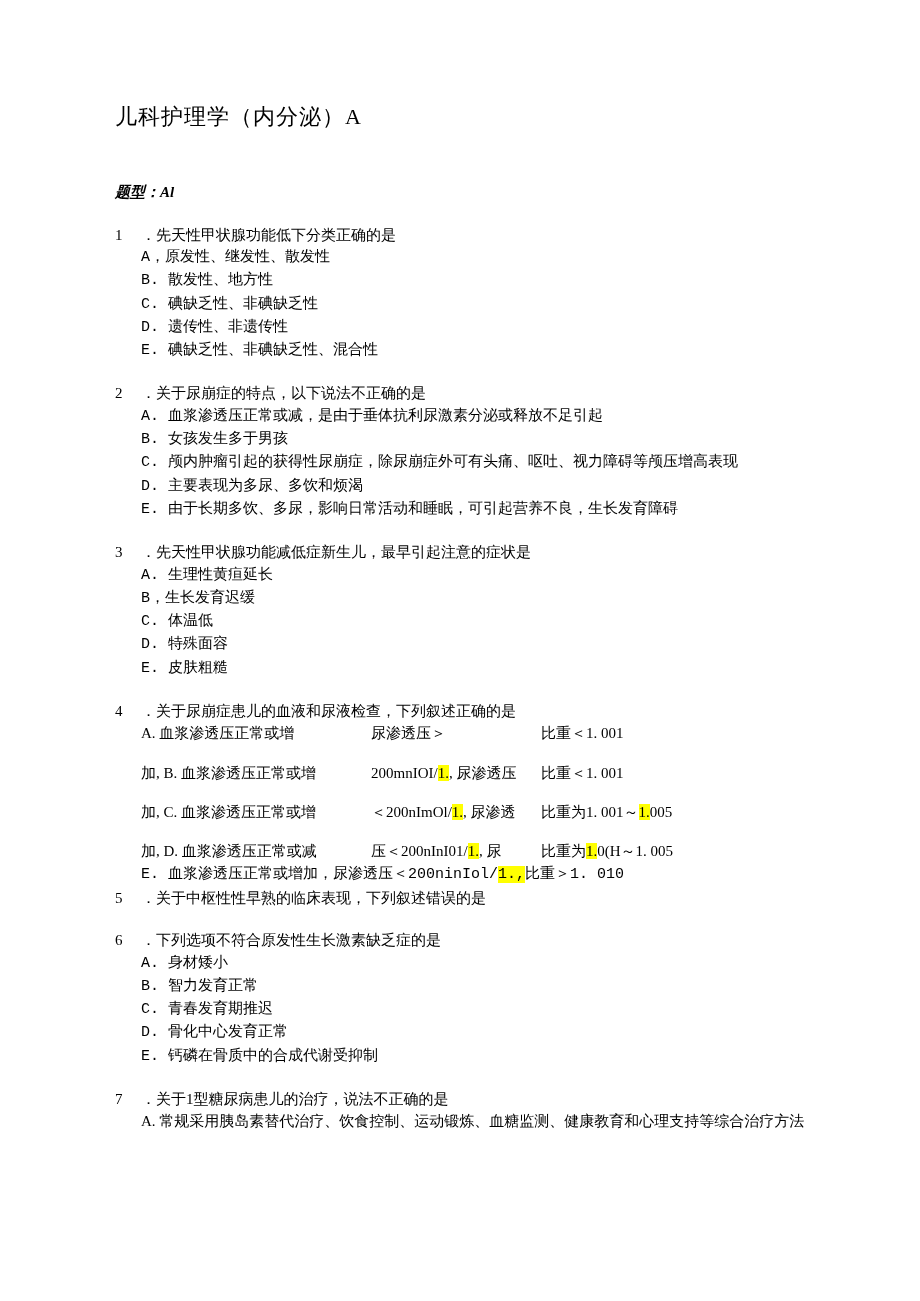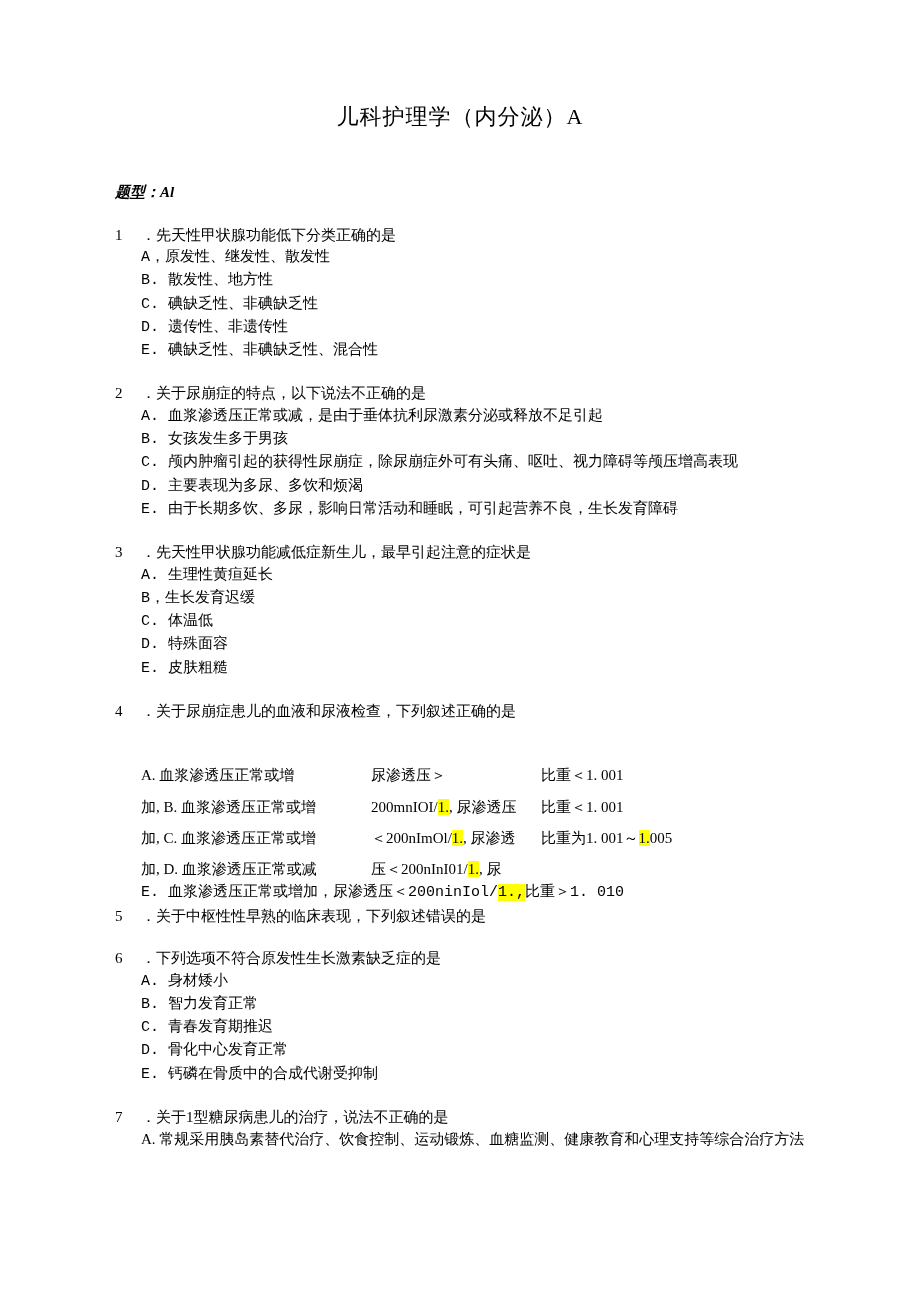--- a/index.html
+++ b/index.html
@@ -7,21 +7,20 @@
     width: 920px;
     min-height: 1301px;
     background: #ffffff;
     font-family: "SimSun", "宋体", serif;
     font-size: 15px;
     color: #000;
     padding: 100px 115px 40px 115px;
     line-height: 1.5;
   }
   .title {
-    text-align: center;
     font-size: 22px;
     margin-bottom: 48px;
     letter-spacing: 1px;
   }
   .section-label {
     font-weight: bold;
     margin-bottom: 20px;
     font-style: italic;
   }
   .question {
@@ -38,23 +37,22 @@
   .q-text { flex: 1; }
   .options {
     padding-left: 26px;
     font-family: Liberation Mono, monospace;
   }
   .opt { line-height: 1.55; }
   .q4-table {
     padding-left: 26px;
     display: grid;
     grid-template-columns: 230px 170px auto;
-    row-gap: 8px;
+    row-gap: 16px;
     line-height: 1.55;
-    margin-top: 42px;
   }
   .hl {
     background: #ffff00;
   }
   .q7-opt {
     padding-left: 26px;
   }
 </style>
 </head>
 <body>
@@ -118,20 +116,21 @@
     <span>加, B. 血浆渗透压正常或增</span>
     <span><span>200mnIOI/</span><span class="hl">1.</span><span>, 尿渗透压</span></span>
     <span>比重＜1. 001</span>
 
     <span>加, C. 血浆渗透压正常或增</span>
     <span><span>＜200nImOl/</span><span class="hl">1.</span><span>, 尿渗透</span></span>
     <span><span>比重为1. 001～</span><span class="hl">1.</span><span>005</span></span>
 
     <span>加, D. 血浆渗透压正常或减</span>
     <span><span>压＜200nInI01/</span><span class="hl">1.</span><span>, 尿</span></span>
+    <span><span>比重为</span><span class="hl">1.</span><span>0(H～1. 005</span></span>
   </div>
   <div class="options">
     <div class="opt"><span>E. 血浆渗透压正常或增加，尿渗透压＜200ninIol/</span><span class="hl">1.,</span><span>比重＞1. 010</span></div>
   </div>
 </div>
 
 <div class="question">
   <div class="q-stem">
     <span class="q-num">5</span>
     <span class="q-text">．关于中枢性性早熟的临床表现，下列叙述错误的是</span>

